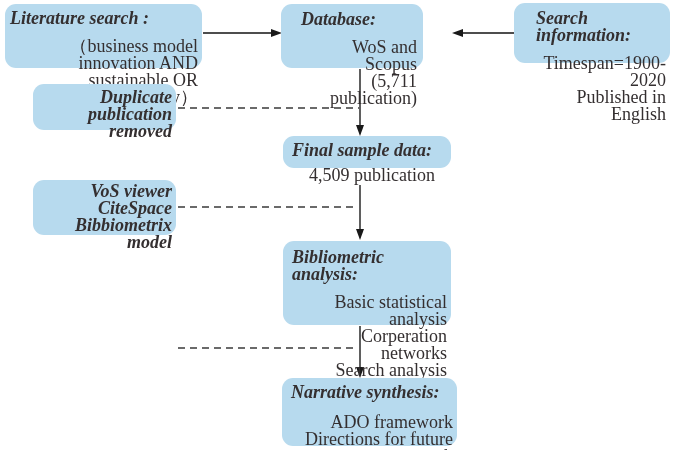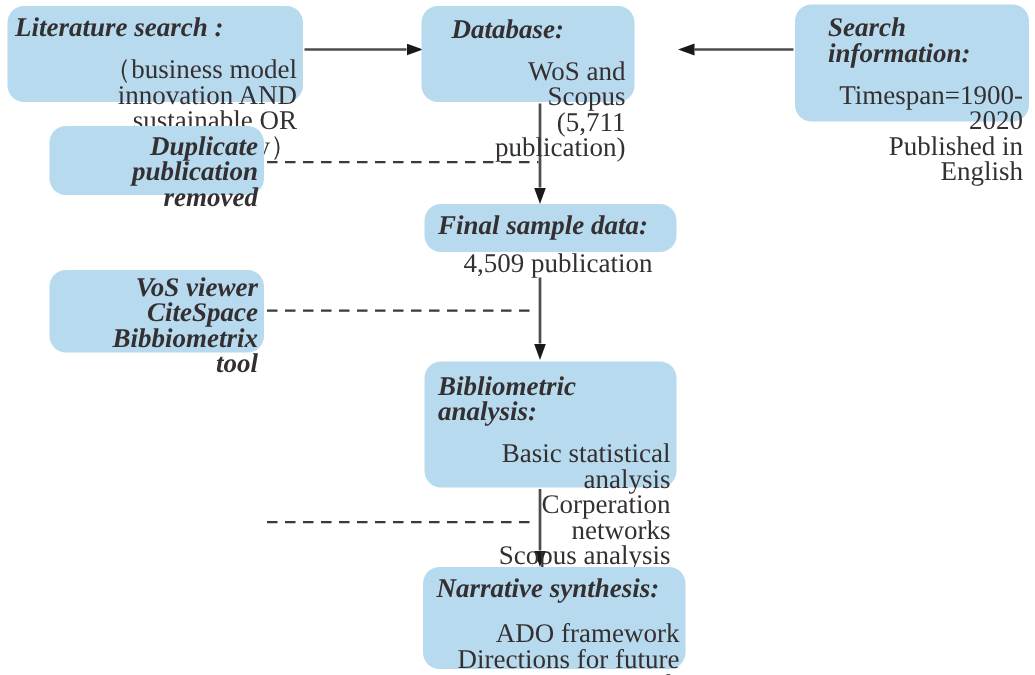--- a/index.html
+++ b/index.html
@@ -39,21 +39,21 @@
     font-weight: bold;
     font-style: italic;
   }
   .gap { margin-top: 11px; }
 
   
   .bA { left: 5px;   top: 4px;   width: 197px; height: 64px; padding: 6px 4px 0 5px; }
   .bA .l { padding-left: 1px; }
   .bB { left: 281px; top: 4px;   width: 142px; height: 64px; padding: 7px 6px 0 20px; }
   .bB .l { padding-left: 4px; }
-  .bC { left: 530px; top: 3px;   width: 156px; height: 78px; padding: 7px 4px 0 22px; }
+  .bC { left: 514px; top: 3px;   width: 156px; height: 60px; padding: 7px 4px 0 22px; }
   .bD { left: 33px;  top: 84px;  width: 143px; height: 46px; padding: 5px 4px 0 4px; text-align: center; }
   .bE { left: 283px; top: 136px; width: 168px; height: 32px; padding: 6px 16px 0 9px; }
   .bE .l { padding-left: 16px; margin-top: 8px; }
   .bF { left: 33px;  top: 180px; width: 143px; height: 55px; padding: 3px 4px 0 24px; }
   .bG { left: 283px; top: 241px; width: 168px; height: 84px; padding: 8px 4px 0 9px; }
   .bH { left: 33px;  top: 333px; width: 143px; height: 30px; padding: 6px 4px 0 15px; }
   .bI { left: 282px; top: 378px; width: 175px; height: 68px; padding: 6px 4px 0 9px; font-family: Liberation Serif, serif; }
   .bI .gap { margin-top: 13px; }
 </style>
 </head>
@@ -103,28 +103,28 @@
   </div>
 
   <div class="box bE">
     <div class="t">Final sample data:</div>
     <div class="l">4,509 publication</div>
   </div>
 
   <div class="box bF emph">
     <div class="l">VoS viewer</div>
     <div class="l">CiteSpace</div>
-    <div class="l">Bibbiometrix tool</div>
+    <div class="l">Bibbiometrix model</div>
   </div>
 
   <div class="box bG">
     <div class="t">Bibliometric analysis:</div>
     <div class="l gap">Basic statistical analysis</div>
     <div class="l">Corperation networks</div>
-    <div class="l">Scopus analysis</div>
+    <div class="l">Search analysis</div>
   </div>
 
 
   <div class="box bI">
     <div class="t">Narrative synthesis:</div>
     <div class="l gap">ADO framework</div>
     <div class="l">Directions for future research</div>
   </div>
 
 </div>

